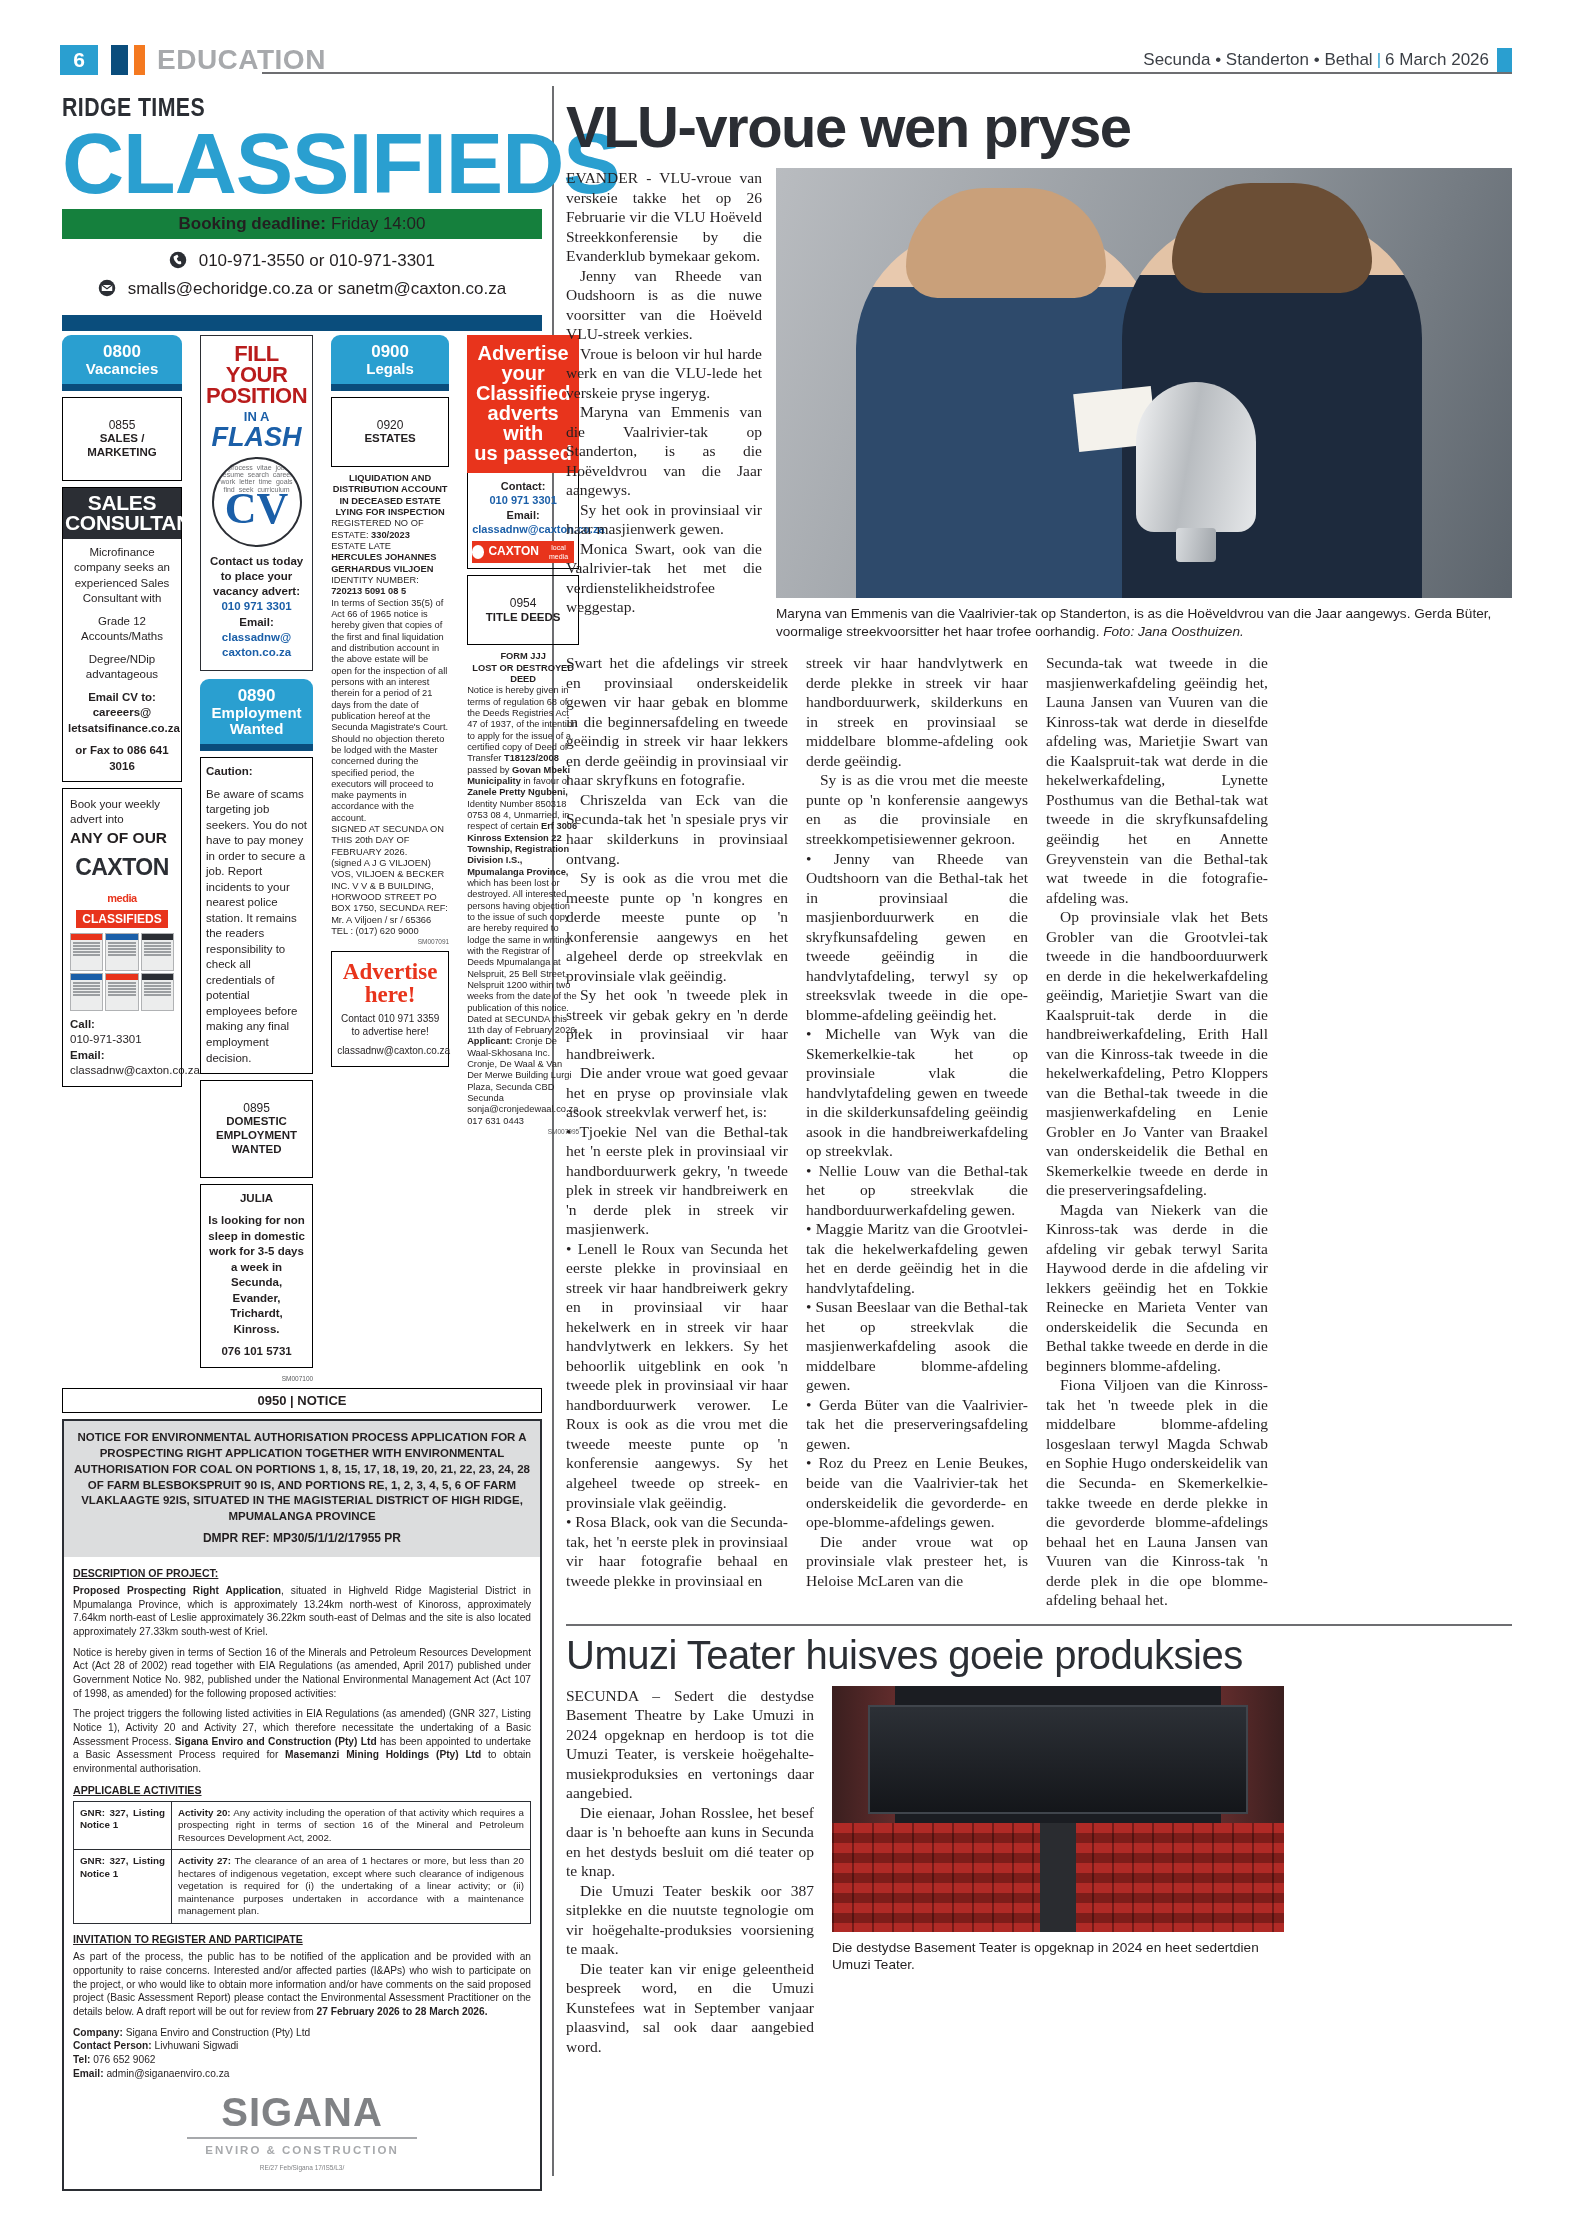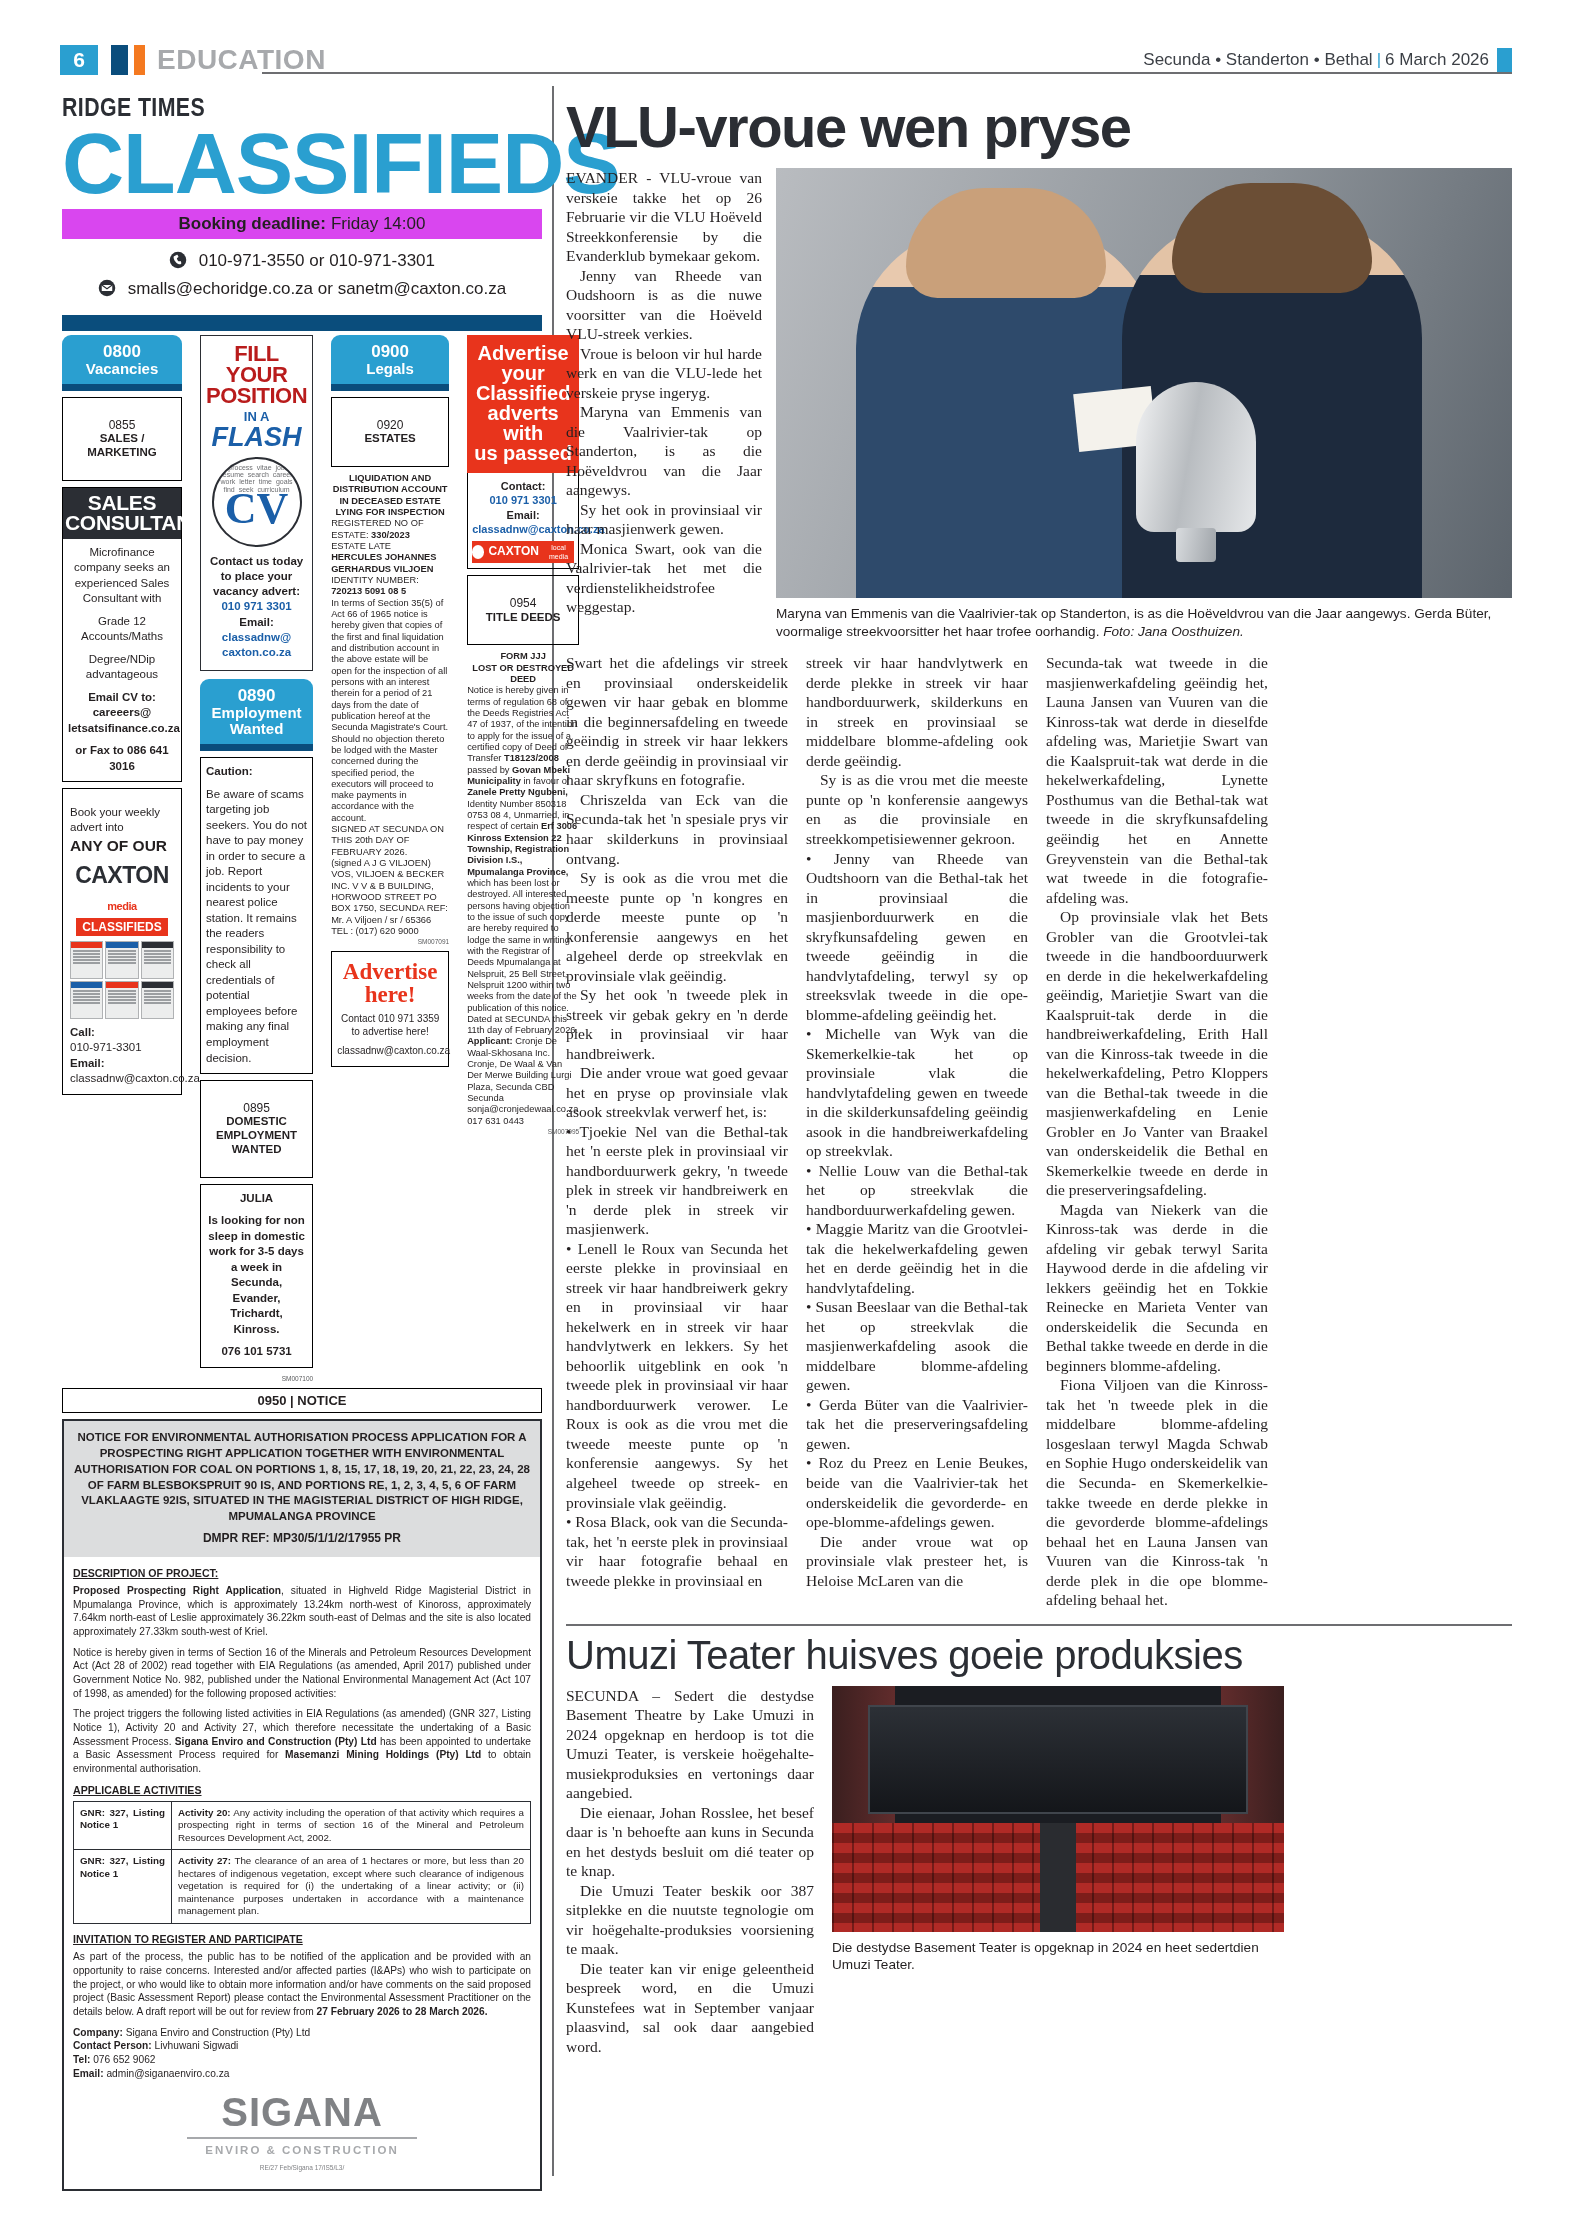--- a/index.html
+++ b/index.html
@@ -44,21 +44,21 @@
     font-weight:bold; font-size:26px; letter-spacing:0.5px; color:#2b2e34;
     transform: scaleX(0.82); transform-origin:left center;
   }
   .classifieds-word {
     font-family:"Liberation Sans", sans-serif; font-weight:bold;
     font-size:86px; line-height:0.86; color:#2a9fd0; letter-spacing:-1px;
     transform: scaleX(1.0); transform-origin:left center;
     margin-top:4px;
   }
   .deadline-bar {
-    margin-top:8px; background:#d946ef; height:30px;
+    margin-top:8px; background:#15803d; height:30px;
     display:flex; align-items:center; justify-content:center;
     font-size:17px; color:#231f20;
   }
   .deadline-bar b { margin-right:5px; }
   .contact-lines { margin-top:9px; text-align:center; font-size:17px; line-height:1.5; }
   .contact-lines .ic { display:inline-block; vertical-align:-3px; margin-right:7px; }
   .blue-rule { margin-top:10px; height:16px; background:#0a4d7c; }
 
   
   .cgrid { display:flex; gap:18px; margin-top:4px; }
@@ -129,21 +129,21 @@
   }
   .caxton-strip .cx-logo { width:14px; height:14px; border-radius:50%; background:#fff; display:inline-block; }
   .caxton-strip .cx-sub { font-size:7px; font-weight:normal; }
 
   
   .adv-here { border:1.5px solid #000; padding:8px 5px 9px; text-align:center; margin-bottom:6px; }
   .adv-here .ah-t { color:#e8341c; font-weight:bold; font-size:23px; line-height:1.0; font-family:"Liberation Serif", serif; }
   .adv-here .ah-b { font-size:10px; line-height:1.3; margin-top:6px; }
 
   
-  .book-weekly { border:1.5px solid #000; padding:16px 7px 8px; margin-bottom:6px; }
+  .book-weekly { border:1.5px solid #000; padding:8px 7px 8px; margin-bottom:6px; }
   .bw-l1 { font-size:11.5px; line-height:1.3; }
   .bw-big { font-weight:bold; font-size:15.5px; margin-top:2px; }
   .caxton-logo-box { text-align:center; margin:7px 0 5px; }
   .cx-big { font-weight:bold; font-size:23px; letter-spacing:-0.5px; color:#2b2e34; }
   .cx-media { font-size:11px; color:#e8341c; font-weight:bold; }
   .cx-classifieds { background:#e8341c; color:#fff; font-weight:bold; font-size:12px; padding:2px 6px; display:inline-block; margin-top:2px; }
   .papers-grid { display:grid; grid-template-columns:1fr 1fr 1fr; gap:2px; margin-top:5px; }
   .paper-thumb { height:38px; border:1px solid #b0b2b4; background:#eceded; position:relative; overflow:hidden; }
   .paper-thumb .hdr { height:6px; background:#e8341c; }
   .paper-thumb .hdr2 { height:6px; background:#1b5fa8; }

